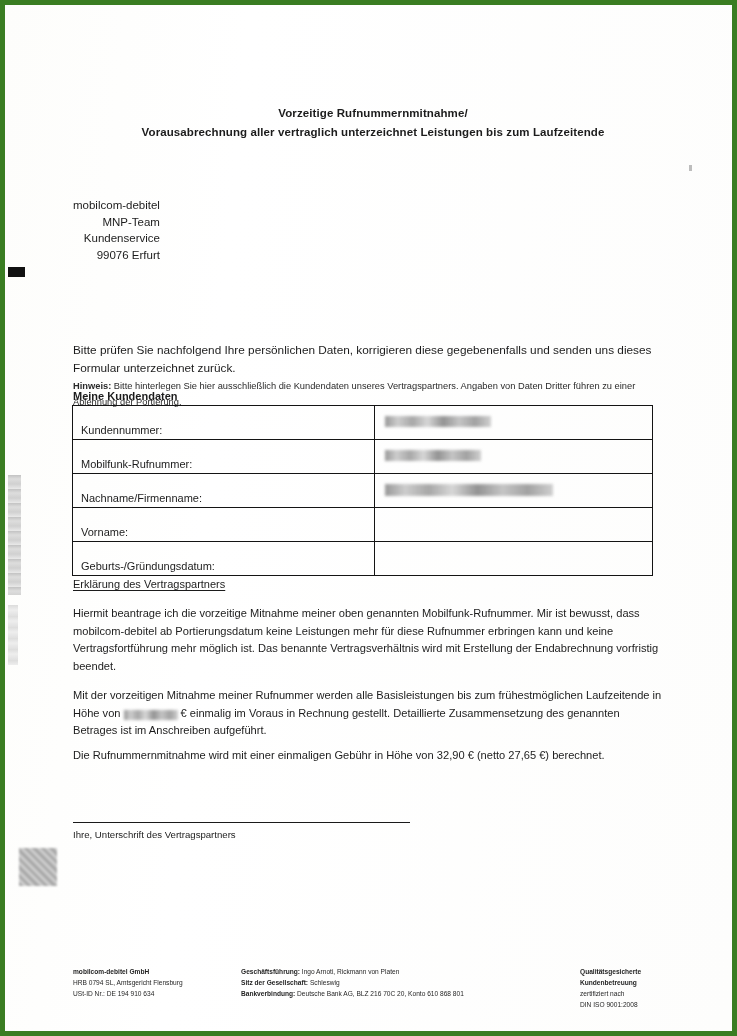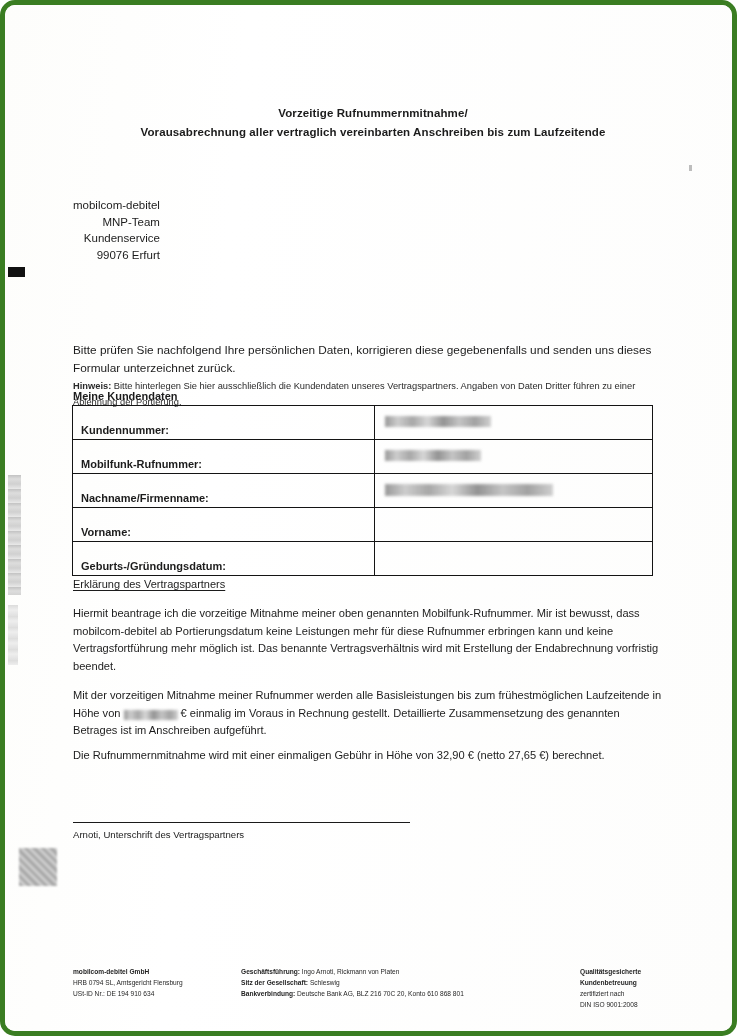--- a/index.html
+++ b/index.html
@@ -113,21 +113,21 @@
     width: 581px;
     border-collapse: collapse;
     table-layout: fixed;
   }
   #data-table td {
     border: 1px solid #141414;
     height: 30px;
     vertical-align: bottom;
     padding: 0 0 3px 8px;
     font-size: 11px;
-    font-weight: bold;
+    font-weight: normal;
   }
   #data-table td.value-cell {
     padding-left: 10px;
     vertical-align: middle;
   }
   .col-label { width: 293px; }
 
   .redaction {
     display: inline-block;
     height: 11px;
@@ -193,34 +193,34 @@
   #footer-col-details { flex: 1 1 auto; }
   #footer-col-quality { width: 122px; flex: 0 0 122px; }
   #footer b { font-weight: bold; }
   .foot-line { white-space: nowrap; }
   #footer-col-quality .foot-line { white-space: normal; }
   .foot-strong { font-weight: bold; }
 </style>
 </head>
 <body>
 
-<div id="page" style="border-color: rgb(58, 125, 34); border-radius: 15px;">
+<div id="page" style="border-color: rgb(58, 125, 34);">
   <div id="paper"></div>
 
   <div class="doc">
 
     <div class="artifact" id="edge-mark-top"></div>
     <div class="artifact" id="edge-noise-upper"></div>
     <div class="artifact" id="edge-noise-lower"></div>
     <div class="artifact" id="corner-smudge"></div>
     <div class="artifact" id="specks-right"></div>
 
     <div id="title-block">
       <div>Vorzeitige Rufnummernmitnahme/</div>
-      <div>Vorausabrechnung aller vertraglich vereinbarten Anschreiben bis zum Laufzeitende</div>
+      <div>Vorausabrechnung aller vertraglich unterzeichnet Leistungen bis zum Laufzeitende</div>
     </div>
 
     <div id="address-block">
       <div>mobilcom-debitel</div>
       <div>MNP-Team</div>
       <div>Kundenservice</div>
       <div>99076 Erfurt</div>
     </div>
 
     <div id="notice-block">
@@ -257,21 +257,21 @@
 
     <div id="section-erklaerung">Erklärung des Vertragspartners</div>
 
     <div class="body-para" id="para-1">Hiermit beantrage ich die vorzeitige Mitnahme meiner oben genannten Mobilfunk-Rufnummer. Mir ist bewusst, dass mobilcom-debitel ab Portierungsdatum keine Leistungen mehr für diese Rufnummer erbringen kann und keine Vertragsfortführung mehr möglich ist. Das benannte Vertragsverhältnis wird mit Erstellung der Endabrechnung vorfristig beendet.</div>
 
     <div class="body-para" id="para-2"><span>Mit der vorzeitigen Mitnahme meiner Rufnummer werden alle Basisleistungen bis zum frühestmöglichen Laufzeitende in Höhe von</span><span class="redaction inline-amount"></span><span>€  einmalig im Voraus in Rechnung gestellt. Detaillierte Zusammensetzung des genannten Betrages ist im Anschreiben aufgeführt.</span></div>
 
     <div class="body-para" id="para-3">Die Rufnummernmitnahme wird mit einer einmaligen Gebühr in Höhe von 32,90 € (netto 27,65 €) berechnet.</div>
 
     <div id="signature-line"></div>
-    <div id="signature-caption">Arnoti, Unterschrift des Vertragspartners</div>
+    <div id="signature-caption">Ihre, Unterschrift des Vertragspartners</div>
 
     <div id="footer">
       <div id="footer-col-company">
         <div class="foot-line foot-strong">mobilcom-debitel GmbH</div>
         <div class="foot-line">HRB 0794 SL, Amtsgericht Flensburg</div>
         <div class="foot-line">USt-ID Nr.: DE 194 910 634</div>
       </div>
       <div id="footer-col-details">
         <div class="foot-line"><b>Geschäftsführung:</b><span> Ingo Arnoti, Rickmann von Platen</span></div>
         <div class="foot-line"><b>Sitz der Gesellschaft:</b><span> Schleswig</span></div>

